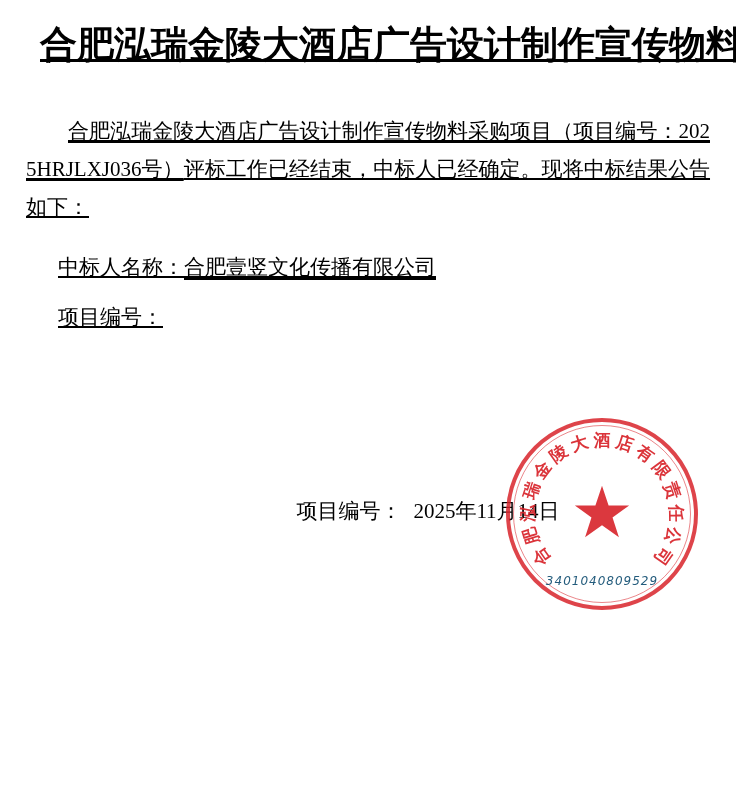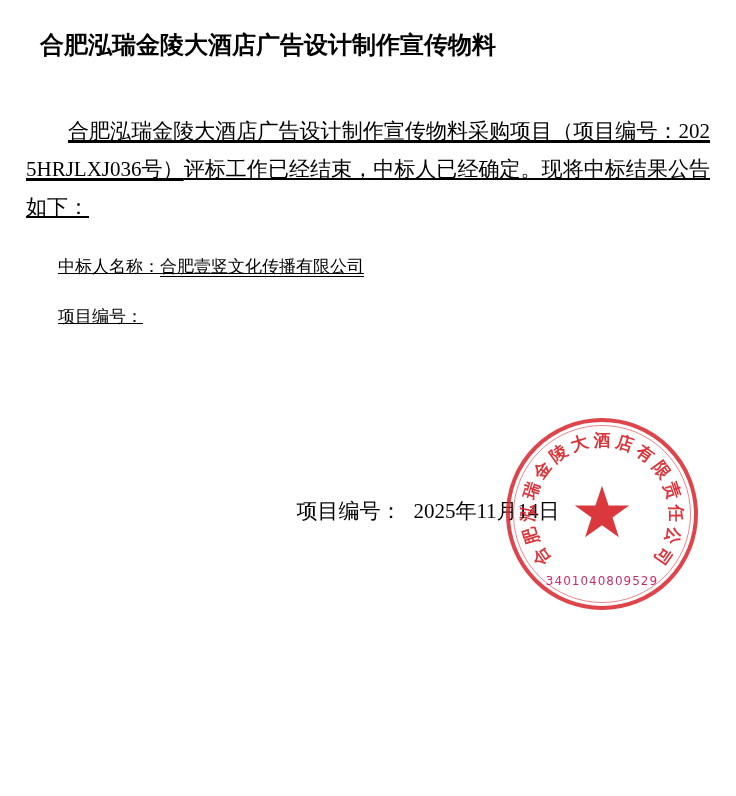--- a/index.html
+++ b/index.html
@@ -20,27 +20,28 @@
     position: relative;
     width: 736px;
     height: 796px;
     box-sizing: border-box;
   }
 
   
   .doc-title {
     margin: 0;
     padding: 22px 40px 0 40px;
-    text-align: left;
+    text-align: right;
     font-family: "DejaVu Sans", "Liberation Sans", sans-serif;
     font-weight: bold;
-    font-size: 24px;
+    font-size: 37px;
     line-height: 46px;
     letter-spacing: 0px;
     color: #000;
+    text-decoration: underline;
   }
   .doc-title .tline {
     display: block;
     white-space: nowrap;
   }
 
   
   .doc-body {
     padding: 44px 26px 0 26px;
     font-size: 21px;
@@ -60,21 +61,21 @@
   }
 
   .fields {
     margin-top: 22px;
     padding-left: 32px;
   }
   .field-row {
     display: flex;
     align-items: baseline;
     margin-bottom: 12px;
-    font-size: 17px;
+    font-size: 21px;
     line-height: 38px;
   }
   .field-label {
     white-space: nowrap;
   }
   .field-value {
     text-decoration: underline;
     text-underline-offset: 4px;
     white-space: nowrap;
     padding-right: 2px;
@@ -133,22 +134,23 @@
   }
   .seal .seal-code {
     position: absolute;
     left: 0;
     right: 0;
     bottom: 22px;
     text-align: center;
     font-family: "DejaVu Sans", "Liberation Sans", sans-serif;
     font-size: 12px;
     letter-spacing: 1px;
-    color: #be185d;
+    color: #0c4a6e;
     opacity: 0.9;
+    font-style: italic;
   }
   .seal .arc-text {
     position: absolute;
     inset: 0;
   }
   .seal .arc-text span {
     position: absolute;
     left: 50%;
     top: 50%;
     font-family: "DejaVu Sans", "Liberation Sans", sans-serif;

